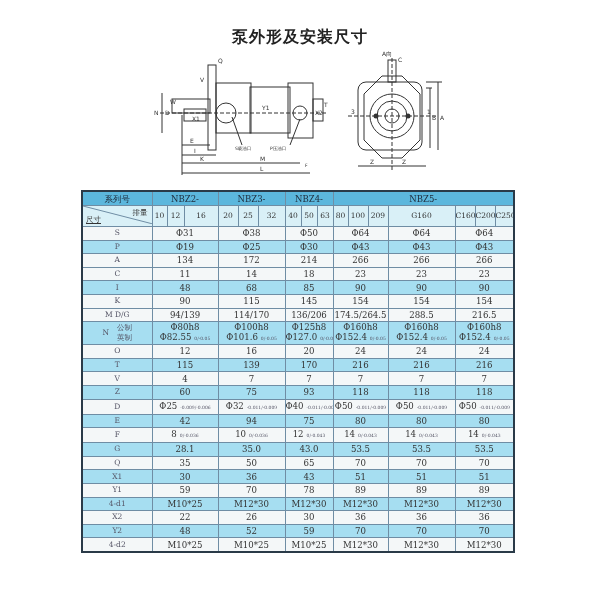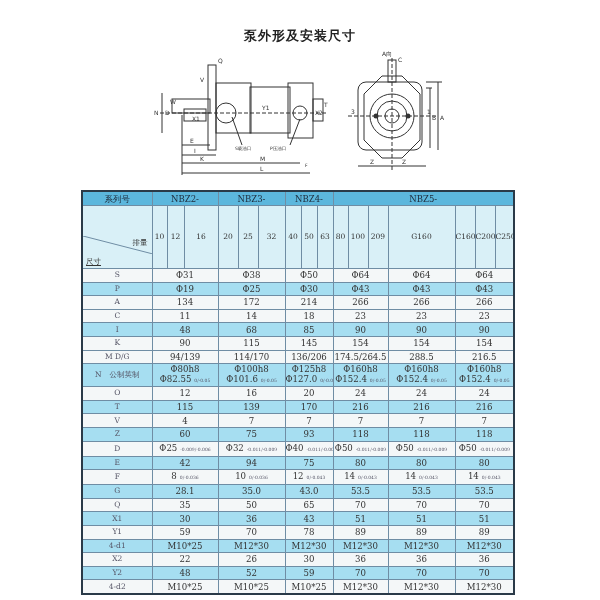--- a/index.html
+++ b/index.html
@@ -1,35 +1,35 @@
 <!DOCTYPE html>
 <html><head>
 <meta charset="utf-8">
 <style>
   html, body { margin: 0; padding: 0; background: #ffffff; }
   body { width: 600px; height: 600px; position: relative; overflow: hidden; font-family: "DejaVu Serif", serif; color: #333; }
-  .title { position: absolute; top: 27px; left: 0; width: 600px; text-align: center; font-family: "DejaVu Sans", sans-serif; font-weight: bold; font-size: 13px; color: #222; letter-spacing: 1px; }
+  .title { position: absolute; top: 27px; left: 0; width: 600px; text-align: center; font-family: "DejaVu Sans", sans-serif; font-weight: bold; font-size: 16px; color: #222; letter-spacing: 1px; }
   .drawing { position: absolute; }
   .drawing svg { display: block; }
   table.spec { position: absolute; left: 81px; top: 190px; width: 432px; border-collapse: collapse; table-layout: fixed; font-size: 8.6px; }
   table.spec td, table.spec th { border: 1px solid #6f8da4; text-align: center; padding: 0; height: 12.6px; line-height: 12px; font-weight: normal; white-space: nowrap; overflow: hidden; }
   table.spec { border: 2px solid #2a3a48; }
   tr.hdr th { background: #5cb7dd; color: #1e2a3a; font-size: 8.5px; height: 13px; }
   tr.sub td { background: #d9f0f7; height: 18px; font-size: 7.5px; }
   tr.w td { background: #f4f7f8; }
   tr.b td { background: #a6def1; }
   td.lab { color: #556; font-size: 7.5px; }
-  .diag { position: relative; height: 32px; margin-top: 30px; }
+  .diag { position: relative; height: 20px; }
   .diag .tr { position: absolute; right: 4px; top: 1px; font-size: 7.5px; }
   .diag .bl { position: absolute; left: 3px; bottom: 0px; font-size: 7.5px; text-decoration: underline; }
   .diag svg { position: absolute; left: 0; top: 0; }
   .tol { font-size: 4.5px; color: #556; margin-left: 3px; }
   tr.two td { height: 22px; line-height: 10px; }
   .nlab { display: flex; align-items: center; justify-content: center; gap: 8px; }
-  .nlab .stack { display: flex; flex-direction: row; line-height: 10px; }
+  .nlab .stack { display: flex; flex-direction: column; line-height: 10px; }
 </style>
 </head>
 <body>
 
 <div class="title">泵外形及安装尺寸</div>
 
 <div class="drawing" style="left:150px; top:55px;">
   <svg width="180" height="125" viewBox="0 0 180 125">
     <g stroke="#333" fill="none" stroke-width="1">
       <rect x="58" y="10" width="8" height="85"></rect>

